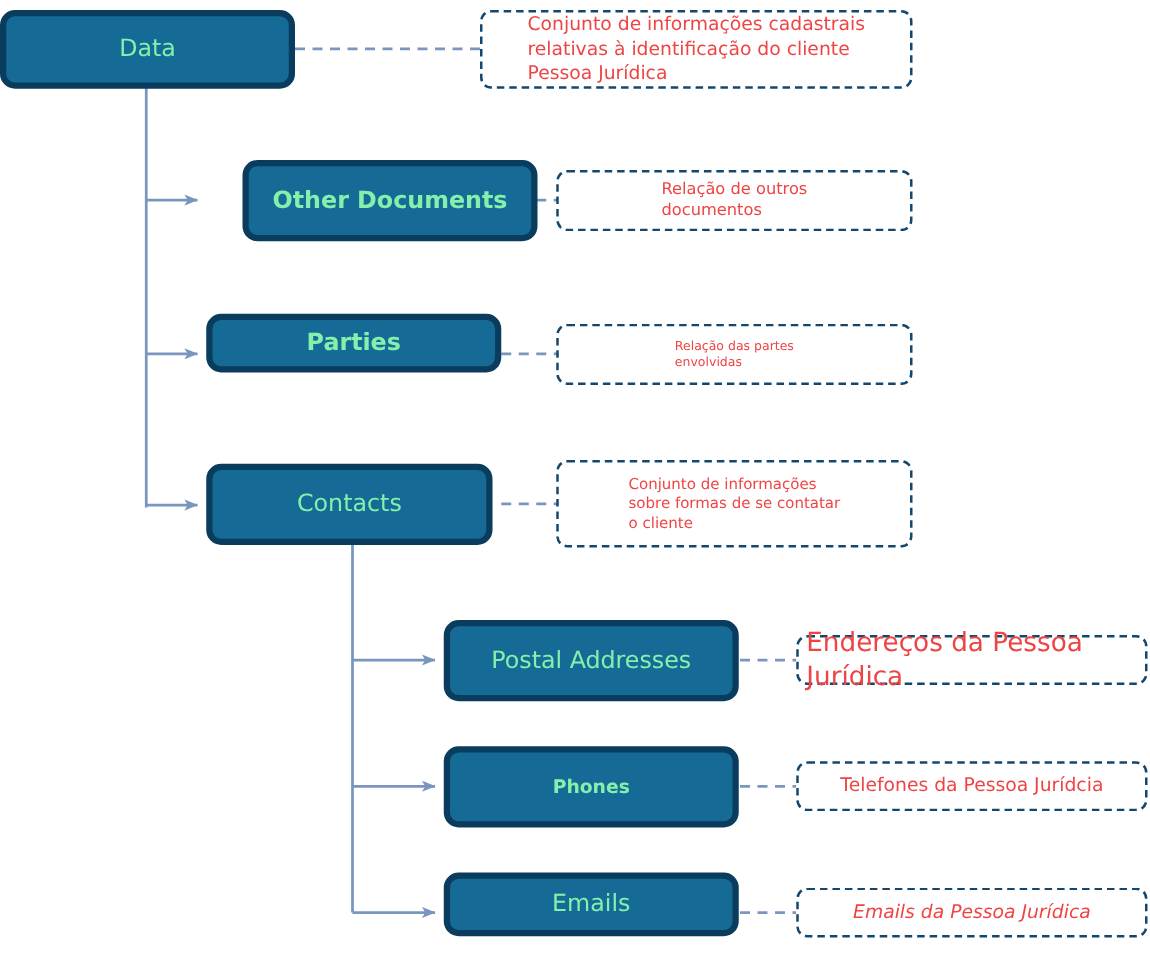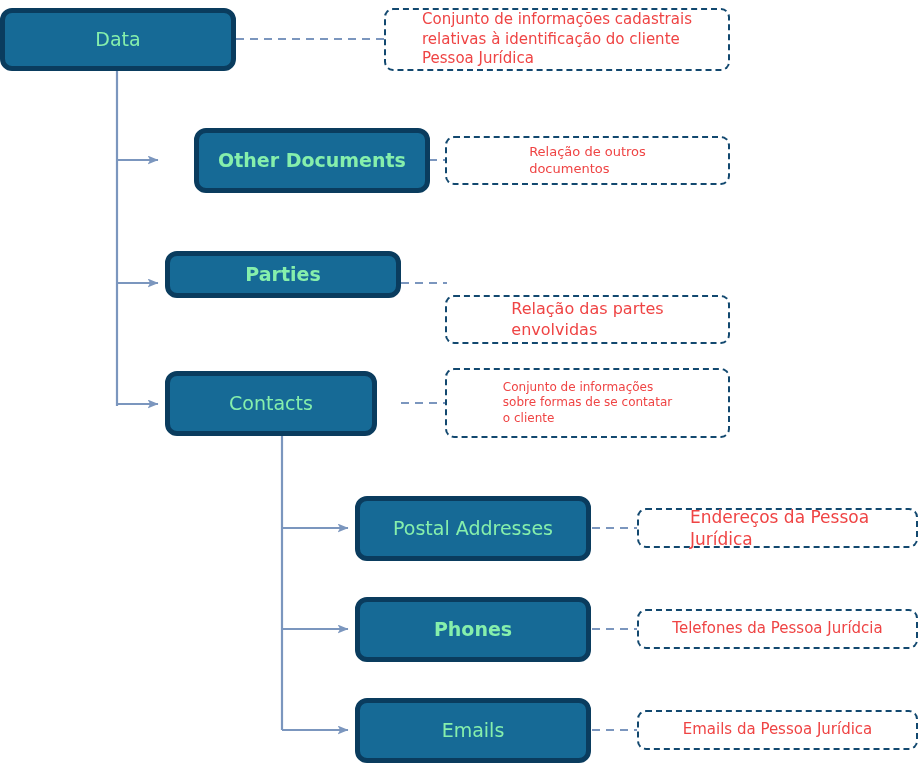--- a/index.html
+++ b/index.html
@@ -84,57 +84,57 @@
   </div>
 
   <div class="node bold" style="left:165px;top:128px;width:236px;height:65px;font-size:19px;margin-left:29px;">
     <span>Other Documents</span>
   </div>
 
   <div class="node bold" style="left:165px;top:251px;width:236px;height:47px;font-size:19px;">
     <span>Parties</span>
   </div>
 
-  <div class="node reg" style="left:165px;top:371px;width:212px;height:65px;font-size:19px;">
+  <div class="node reg" style="left:165px;top:371px;width:229px;height:65px;font-size:19px;">
     <span>Contacts</span>
   </div>
 
   <div class="node reg" style="left:355px;top:496px;width:236px;height:65px;font-size:19px;">
     <span>Postal Addresses</span>
   </div>
 
-  <div class="node bold" style="left:355px;top:597px;width:236px;height:65px;font-size:19px;">
+  <div class="node bold" style="left:355px;top:597px;width:236px;height:65px;font-size:15px;">
     <span>Phones</span>
   </div>
 
-  <div class="node reg" style="left:355px;top:698px;width:236px;height:65px;font-size:19px;">
+  <div class="node reg" style="left:355px;top:698px;width:236px;height:51px;font-size:19px;">
     <span>Emails</span>
   </div>
 
   <div class="note" style="left:384px;top:8px;width:346px;height:63px;font-size:15px;">
     <span>Conjunto de informações cadastrais<br>relativas à identificação do cliente<br>Pessoa Jurídica</span>
   </div>
 
   <div class="note" style="left:445px;top:136px;width:285px;height:49px;font-size:13px;">
     <span>Relação de outros<br>documentos</span>
   </div>
 
-  <div class="note" style="left:445px;top:259px;width:285px;height:49px;font-size:16px;margin-top:36px;">
+  <div class="note" style="left:445px;top:259px;width:285px;height:49px;font-size:10px;">
     <span>Relação das partes<br>envolvidas</span>
   </div>
 
   <div class="note" style="left:445px;top:368px;width:285px;height:70px;font-size:12px;">
     <span>Conjunto de informações<br>sobre formas de se contatar<br>o cliente</span>
   </div>
 
-  <div class="note" style="left:637px;top:508px;width:281px;height:40px;font-size:17px;padding-left:45px;">
+  <div class="note" style="left:637px;top:508px;width:281px;height:40px;font-size:21px;">
     <span>Endereços da Pessoa Jurídica</span>
   </div>
 
   <div class="note" style="left:637px;top:609px;width:281px;height:40px;font-size:15px;">
     <span>Telefones da Pessoa Jurídcia</span>
   </div>
 
-  <div class="note" style="left:637px;top:710px;width:281px;height:40px;font-size:15px;">
+  <div class="note" style="left:637px;top:710px;width:281px;height:40px;font-size:15px;font-style:italic;">
     <span>Emails da Pessoa Jurídica</span>
   </div>
 
 </div>
 
 </body></html>

